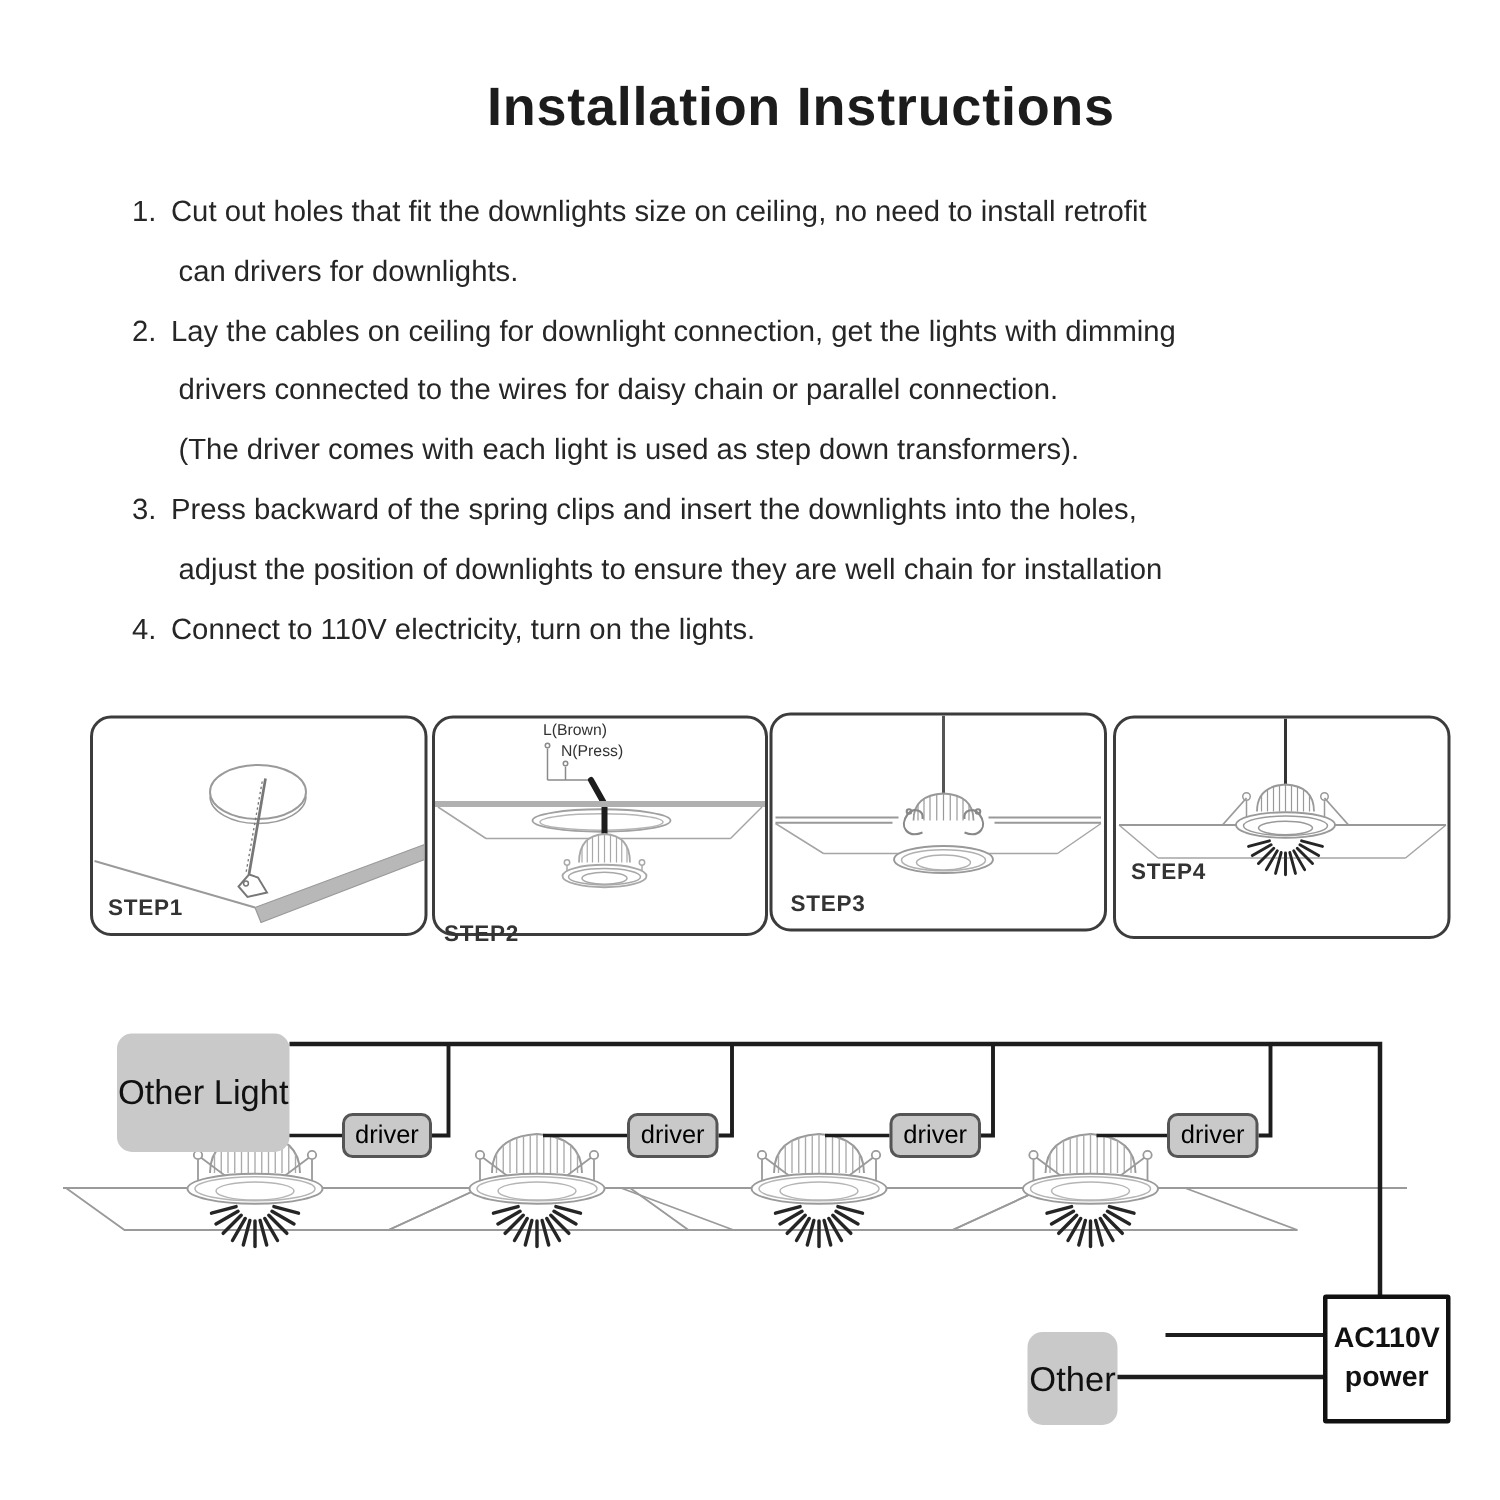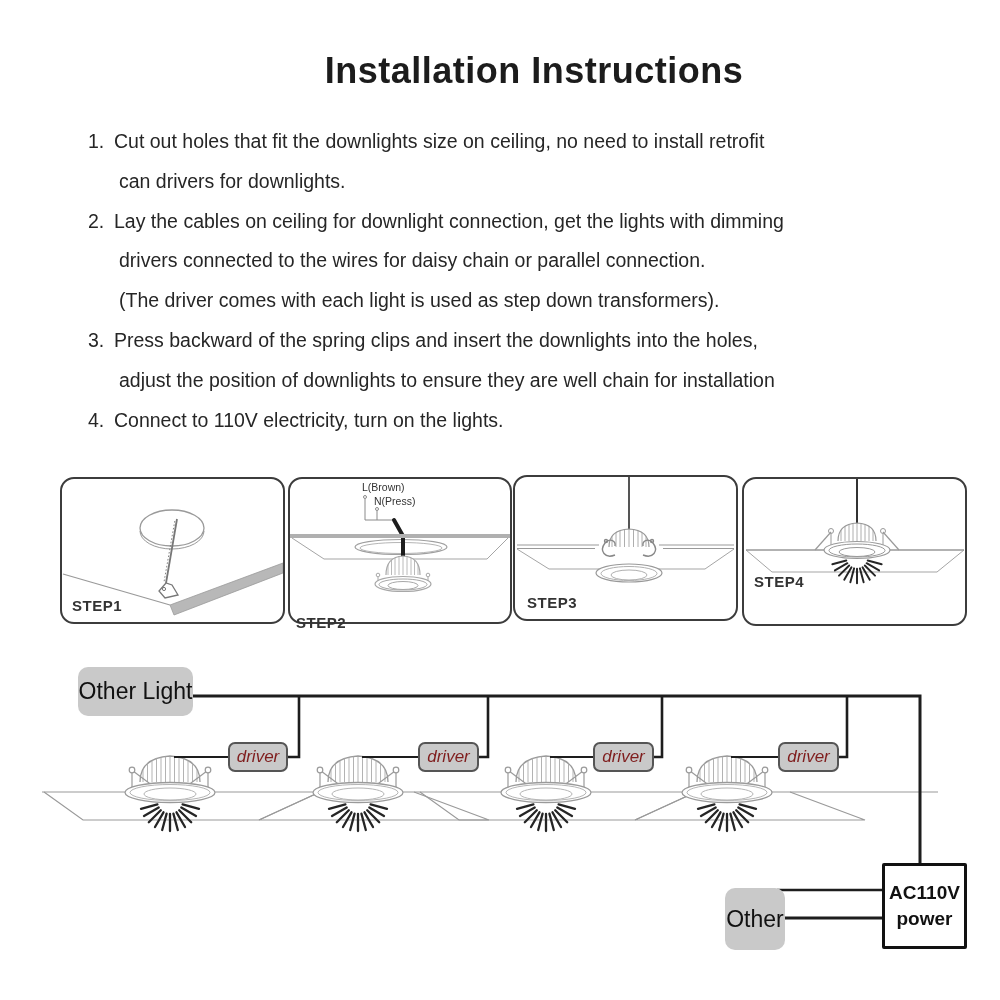--- a/index.html
+++ b/index.html
@@ -13,25 +13,25 @@
   .instr-num{width:26px;flex:0 0 26px;}
   .instr-lines{flex:1;}
   .instr-lines .cont{padding-left:5px;}
   .panel{position:absolute;border:2px solid #3c3c3c;border-radius:14px;background:#fff;}
   .panel svg{display:block;}
   .step-label{position:absolute;font-size:15px;font-weight:700;color:#333;letter-spacing:.5px;}
   .wire-label{position:absolute;font-size:10.5px;color:#333;}
   .diagram-svg{position:absolute;left:0;top:0;width:1000px;height:1000px;pointer-events:none;}
   .gray-box{position:absolute;background:#c9c9c9;border-radius:10px;display:flex;
             align-items:center;justify-content:center;color:#111;}
-  .other-light{left:78px;top:667px;width:115px;height:49px;font-size:23px;white-space:nowrap;}
-  .other{left:685px;top:888px;width:60px;height:62px;font-size:23px;margin-left:40px;}
+  .other-light{left:78px;top:689px;width:115px;height:79px;font-size:23px;white-space:nowrap;}
+  .other{left:685px;top:888px;width:60px;height:62px;font-size:23px;}
   .driver-box{position:absolute;top:742px;height:26px;background:#c9c9c9;border:2px solid #555;
               border-radius:7px;display:flex;align-items:center;justify-content:center;
-              font-size:17px;color:#7f1d1d;font-style:italic;}
+              font-size:17px;color:#000000;}
   .ac-box{position:absolute;left:882px;top:863px;width:79px;height:80px;background:#fff;
           border:3px solid #111;border-radius:2px;display:flex;flex-direction:column;
           align-items:center;justify-content:center;gap:4px;font-weight:700;font-size:19px;color:#111;}
 </style>
 </head>
 <body>
 
 <div class="page">
 
   <div class="title">Installation Instructions</div>

